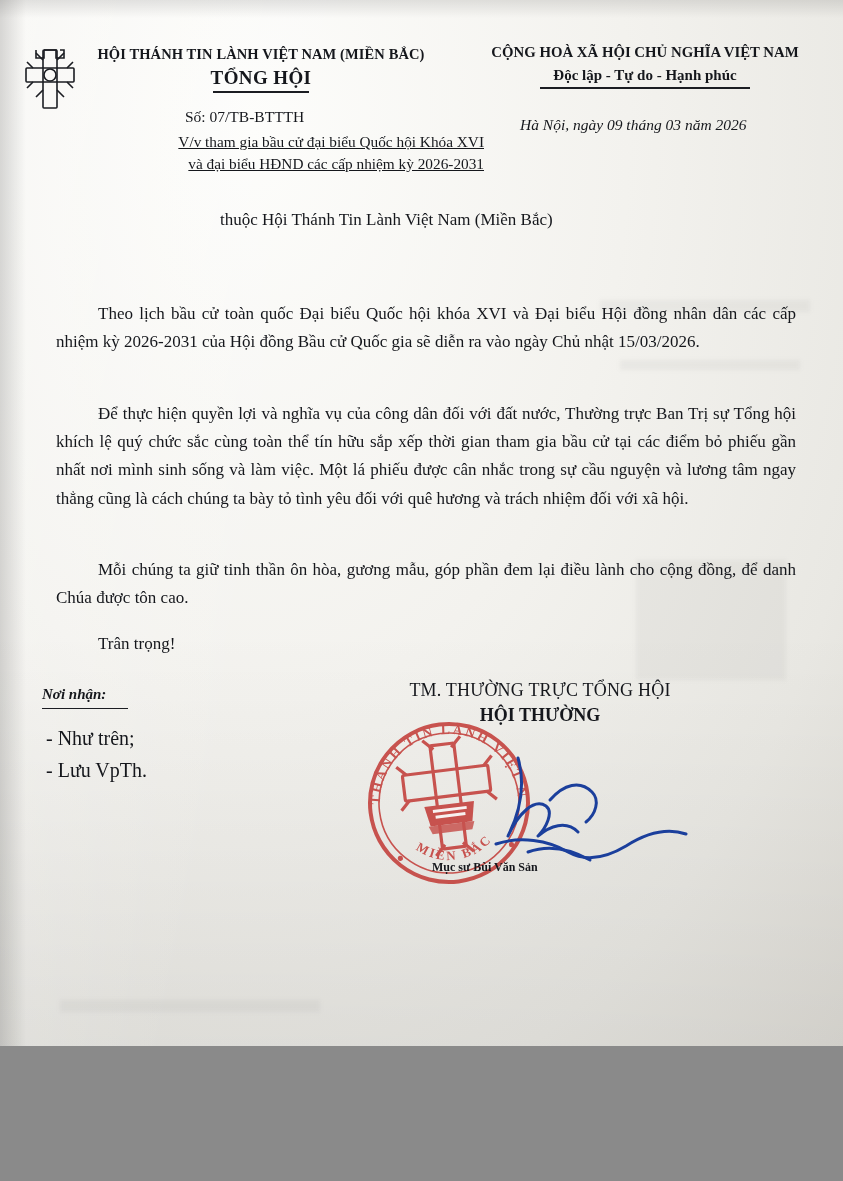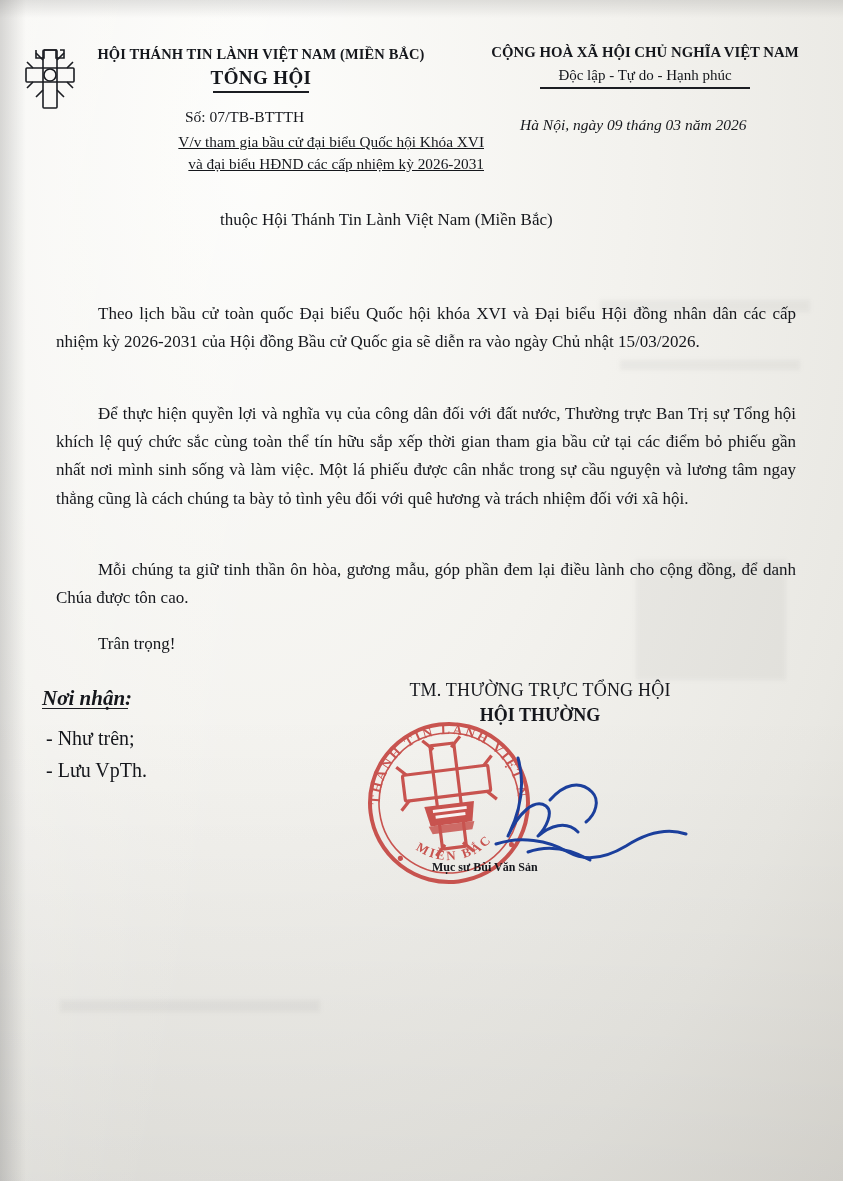--- a/index.html
+++ b/index.html
@@ -3,21 +3,21 @@
 <meta charset="utf-8">
 <style>
   html, body {
     margin: 0;
     padding: 0;
     background: #8a8a8a;
   }
   #page {
     position: relative;
     width: 843px;
-    height: 1181px;
+    height: 1046px;
     overflow: hidden;
     background: #efeee9;
     font-family: "Liberation Serif", serif;
     color: #15171c;
   }
   
   #paper {
     position: absolute;
     inset: 0;
     background:
@@ -97,21 +97,21 @@
     width: 370px;
     text-align: center;
   }
   .state-line1 {
     font-size: 14.8px;
     font-weight: bold;
     white-space: nowrap;
   }
   .state-line2 {
     font-size: 15px;
-    font-weight: normal;
+    font-weight: bold;
     margin-top: 6px;
   }
   .rule-medium {
     width: 210px;
     height: 1.6px;
     background: #1b1d22;
     margin: 3px auto 0 auto;
   }
 
   .emblem {
@@ -170,21 +170,21 @@
   #para1 { top: 300px; }
   #para2 { top: 400px; }
   #para3 { top: 556px; }
   #para4 { top: 630px; }
 
   
   .recipients-title {
     position: absolute;
     left: 42px;
     top: 686px;
-    font-size: 21px;
+    font-size: 15px;
     font-weight: bold;
     font-style: italic;
   }
   .recipients-underline {
     position: absolute;
     left: 42px;
     top: 708px;
     width: 86px;
     height: 1.4px;
     background: #1b1d22;

